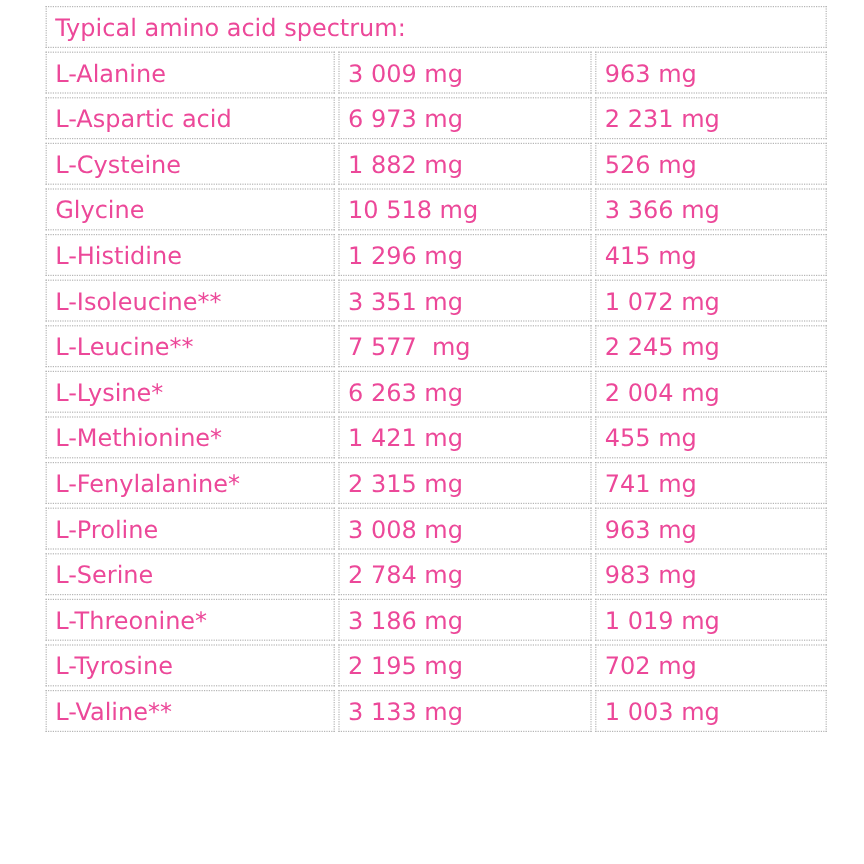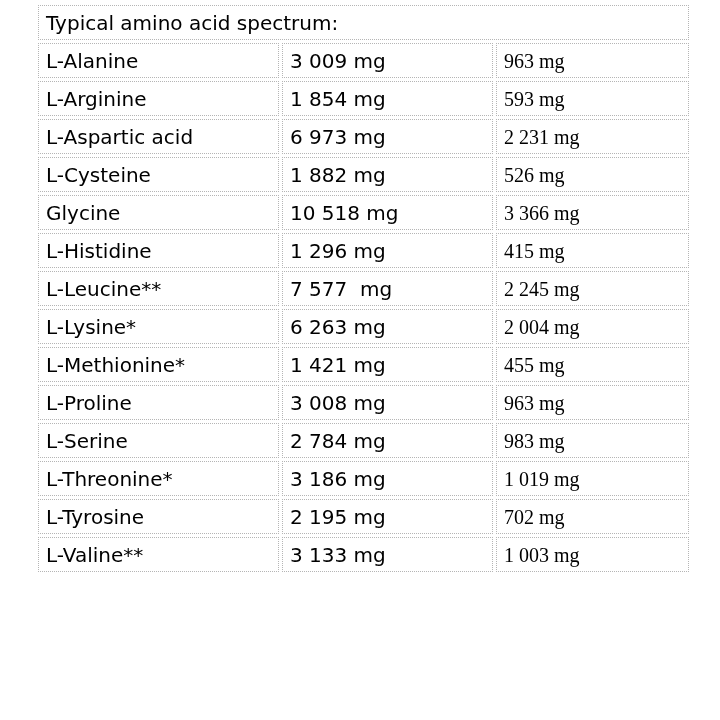--- a/index.html
+++ b/index.html
@@ -19,52 +19,47 @@
     font-family: "DejaVu Sans", "Liberation Sans", sans-serif;
   }
   table.amino {
     border-collapse: separate;
     border-spacing: 3px;
     table-layout: fixed;
   }
   table.amino td {
     border: 1px dotted #b5b5b5;
     background: #ffffff;
-    color: #000000;
+    color: #ec4899;
     font-size: 20px;
     line-height: 1.1;
     height: 33px;
     padding: 0 4px 0 7px;
     vertical-align: middle;
     white-space: pre;
     overflow: hidden;
   }
   td.c1 { width: 228px; }
   td.c2 { width: 198px; }
-  td.c3 { width: 180px; font-family: Liberation Serif, serif; }
+  td.c3 { width: 180px; }
   td.title-cell { letter-spacing: 0; }
 </style>
 </head>
 <body>
 
 <div class="page">
   <table class="amino">
     <tbody>
       <tr>
         <td class="title-cell" colspan="3">Typical amino acid spectrum:</td>
       </tr>
       <tr>
         <td class="c1">L-Alanine</td>
         <td class="c2">3 009 mg</td>
         <td class="c3">963 mg</td>
-      </tr>
-      <tr>
-        <td class="c1">L-Arginine</td>
-        <td class="c2">1 854 mg</td>
-        <td class="c3">593 mg</td>
       </tr>
       <tr>
         <td class="c1">L-Aspartic acid</td>
         <td class="c2">6 973 mg</td>
         <td class="c3">2 231 mg</td>
       </tr>
       <tr>
         <td class="c1">L-Cysteine</td>
         <td class="c2">1 882 mg</td>
         <td class="c3">526 mg</td>
@@ -73,33 +68,43 @@
         <td class="c1">Glycine</td>
         <td class="c2">10 518 mg</td>
         <td class="c3">3 366 mg</td>
       </tr>
       <tr>
         <td class="c1">L-Histidine</td>
         <td class="c2">1 296 mg</td>
         <td class="c3">415 mg</td>
       </tr>
       <tr>
+        <td class="c1">L-Isoleucine**</td>
+        <td class="c2">3 351 mg</td>
+        <td class="c3">1 072 mg</td>
+      </tr>
+      <tr>
         <td class="c1">L-Leucine**</td>
         <td class="c2">7 577  mg</td>
         <td class="c3">2 245 mg</td>
       </tr>
       <tr>
         <td class="c1">L-Lysine*</td>
         <td class="c2">6 263 mg</td>
         <td class="c3">2 004 mg</td>
       </tr>
       <tr>
         <td class="c1">L-Methionine*</td>
         <td class="c2">1 421 mg</td>
         <td class="c3">455 mg</td>
+      </tr>
+      <tr>
+        <td class="c1">L-Fenylalanine*</td>
+        <td class="c2">2 315 mg</td>
+        <td class="c3">741 mg</td>
       </tr>
       <tr>
         <td class="c1">L-Proline</td>
         <td class="c2">3 008 mg</td>
         <td class="c3">963 mg</td>
       </tr>
       <tr>
         <td class="c1">L-Serine</td>
         <td class="c2">2 784 mg</td>
         <td class="c3">983 mg</td>

